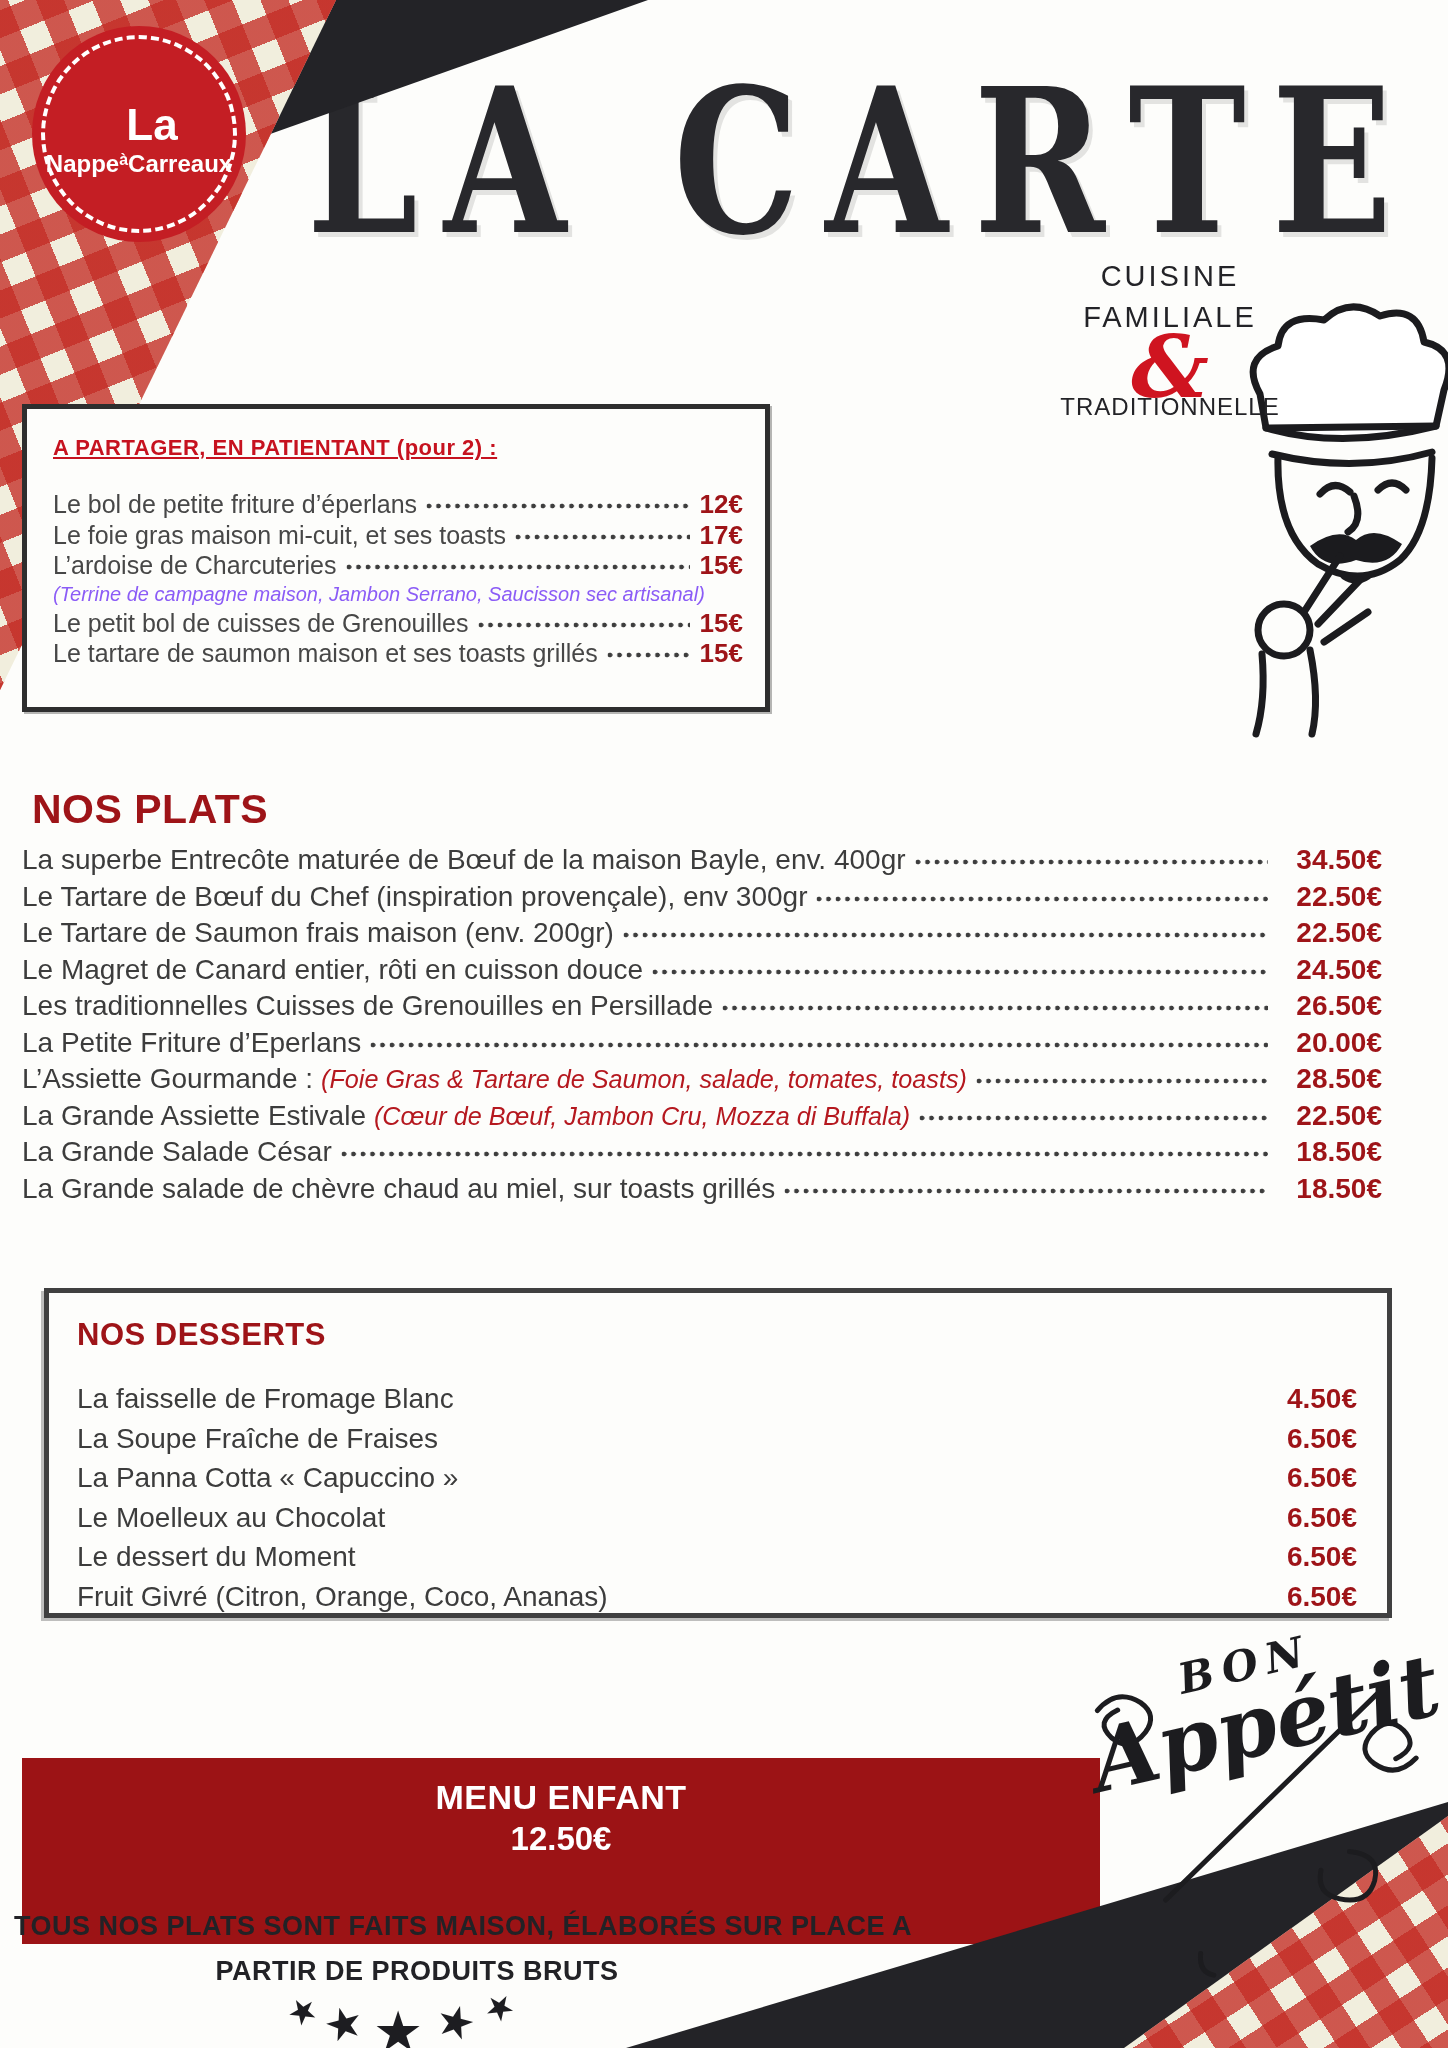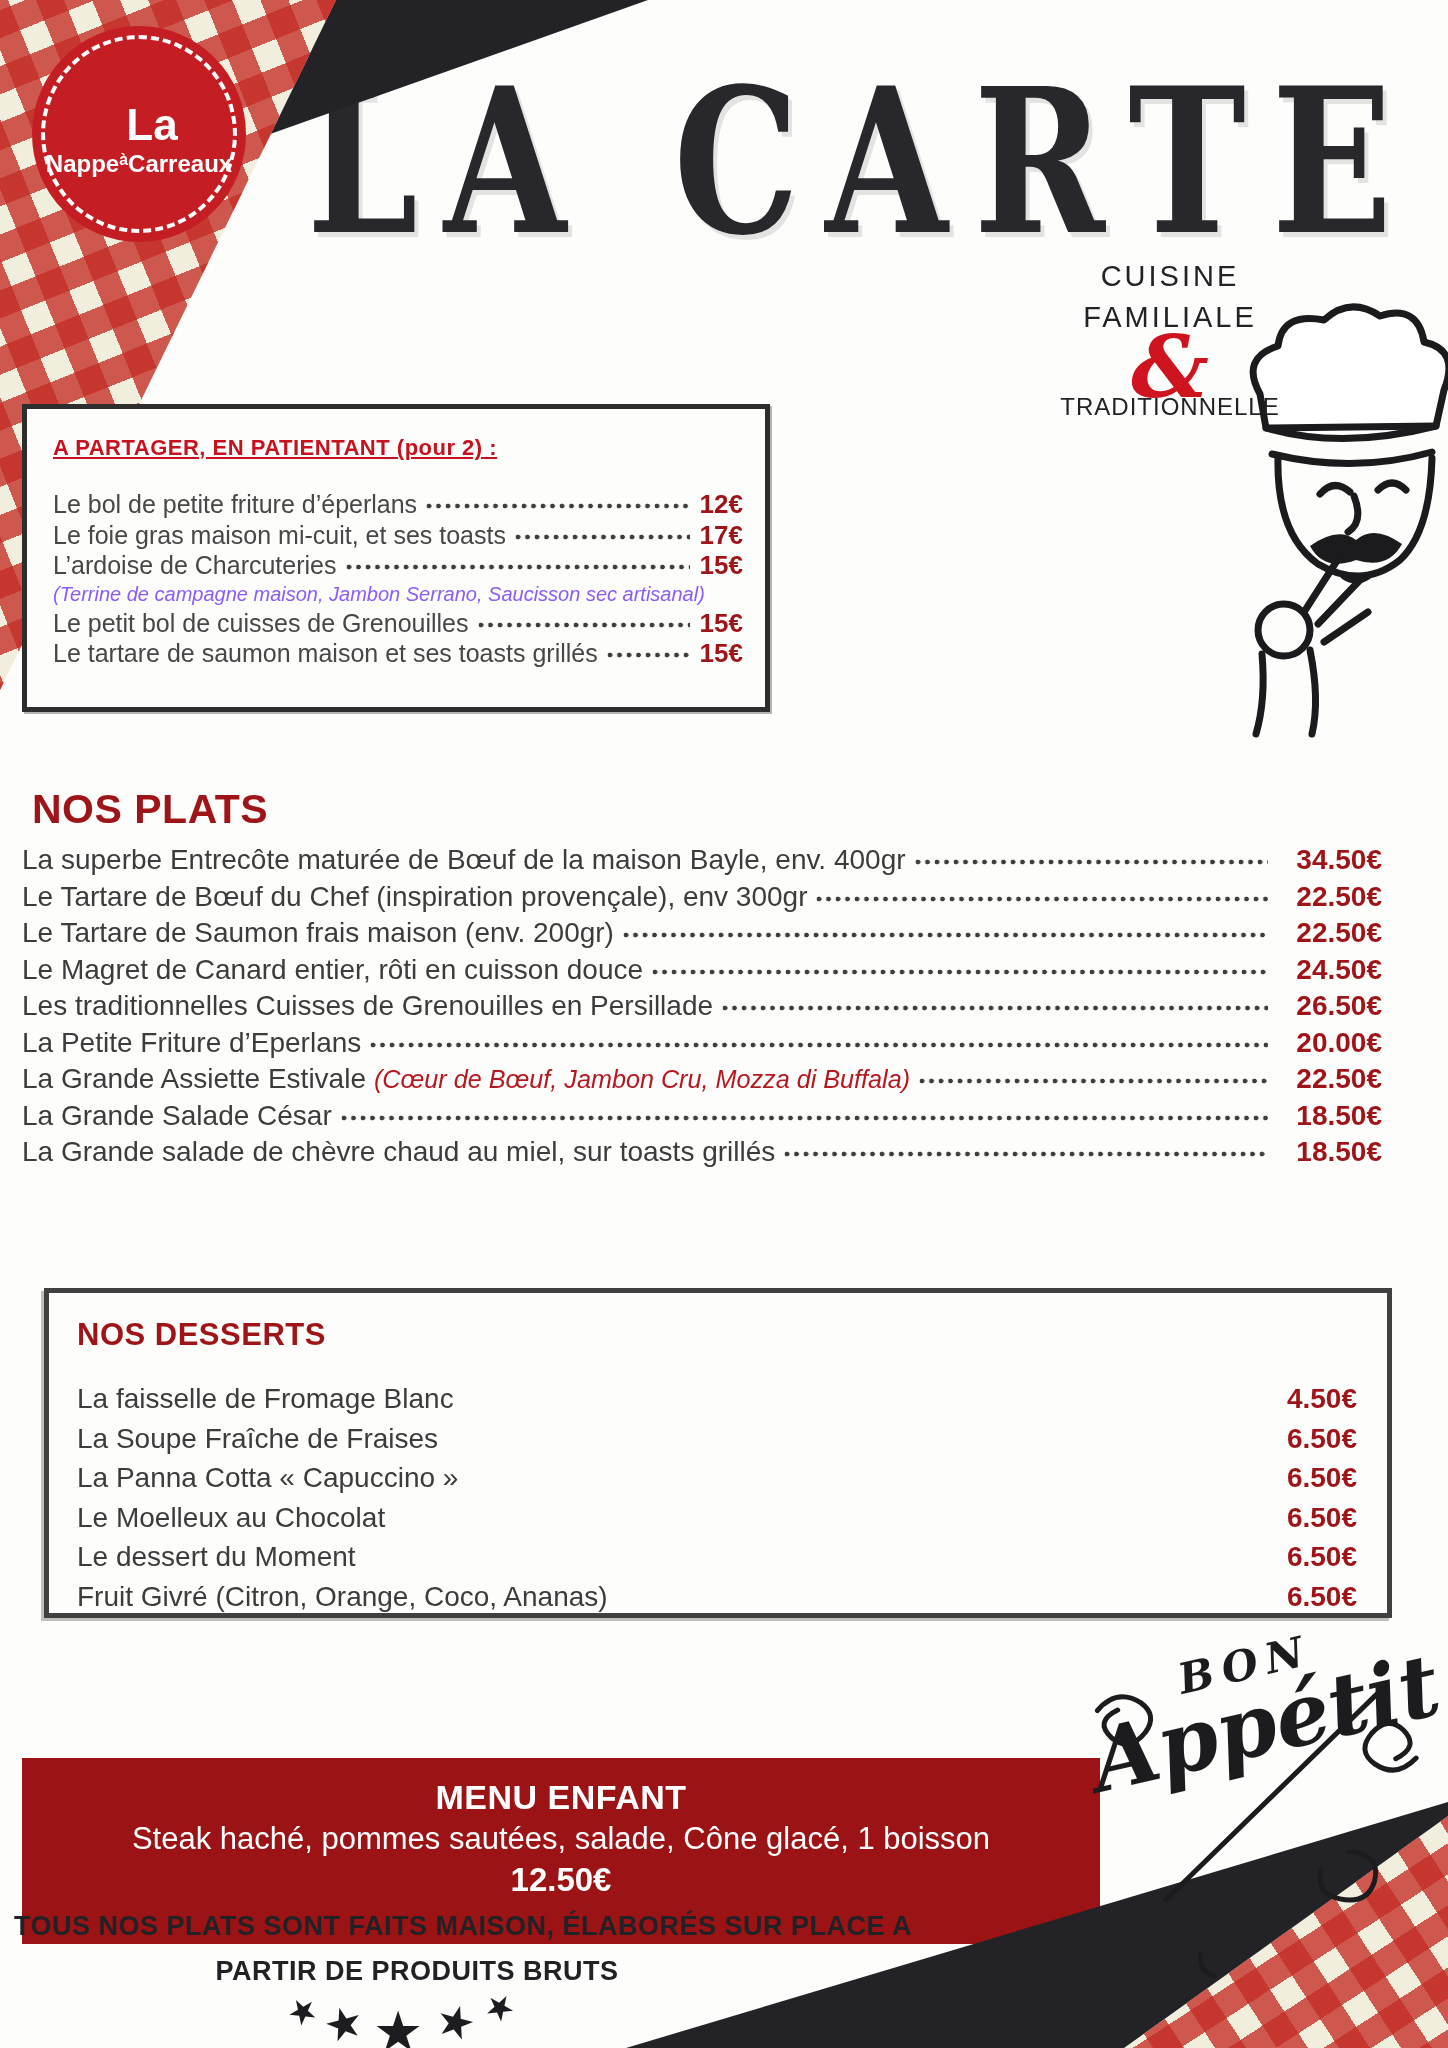--- a/index.html
+++ b/index.html
@@ -293,20 +293,29 @@
     <div class="rline">
       <span class="iname">La Petite Friture d’Eperlans</span>
 
       <span class="leader"></span>
       <span class="iprice">20.00€</span>
     </div>
 
   </div>
     <div class="mrow">
     <div class="rline">
+      <span class="iname">L’Assiette Gourmande :</span>
+      <span class="idetail">(Foie Gras &amp; Tartare de Saumon, salade, tomates, toasts)</span>
+      <span class="leader"></span>
+      <span class="iprice">28.50€</span>
+    </div>
+
+  </div>
+    <div class="mrow">
+    <div class="rline">
       <span class="iname">La Grande Assiette Estivale</span>
       <span class="idetail">(Cœur de Bœuf, Jambon Cru, Mozza di Buffala)</span>
       <span class="leader"></span>
       <span class="iprice">22.50€</span>
     </div>
 
   </div>
     <div class="mrow">
     <div class="rline">
       <span class="iname">La Grande Salade César</span>
@@ -364,21 +373,20 @@
     <div class="rline">
       <span class="iname">Fruit Givré (Citron, Orange, Coco, Ananas)</span>
       <span class="iprice">6.50€</span>
     </div>
   </div>
     </div>
 </div>
 
 <div class="banner">
   <div class="banner-head">MENU ENFANT</div>
-  <div class="banner-desc">Steak haché, pommes sautées, salade, Cône glacé, 1 boisson</div>
   <div class="banner-price">12.50€</div>
 </div>
 
 <div class="footer-note">
   <div class="fline">TOUS NOS PLATS SONT FAITS MAISON, ÉLABORÉS SUR PLACE A</div>
   <div class="fline">PARTIR DE PRODUITS BRUTS</div>
 </div>
 <div class="stars">
     <span class="star">★</span>
     <span class="star">★</span>

